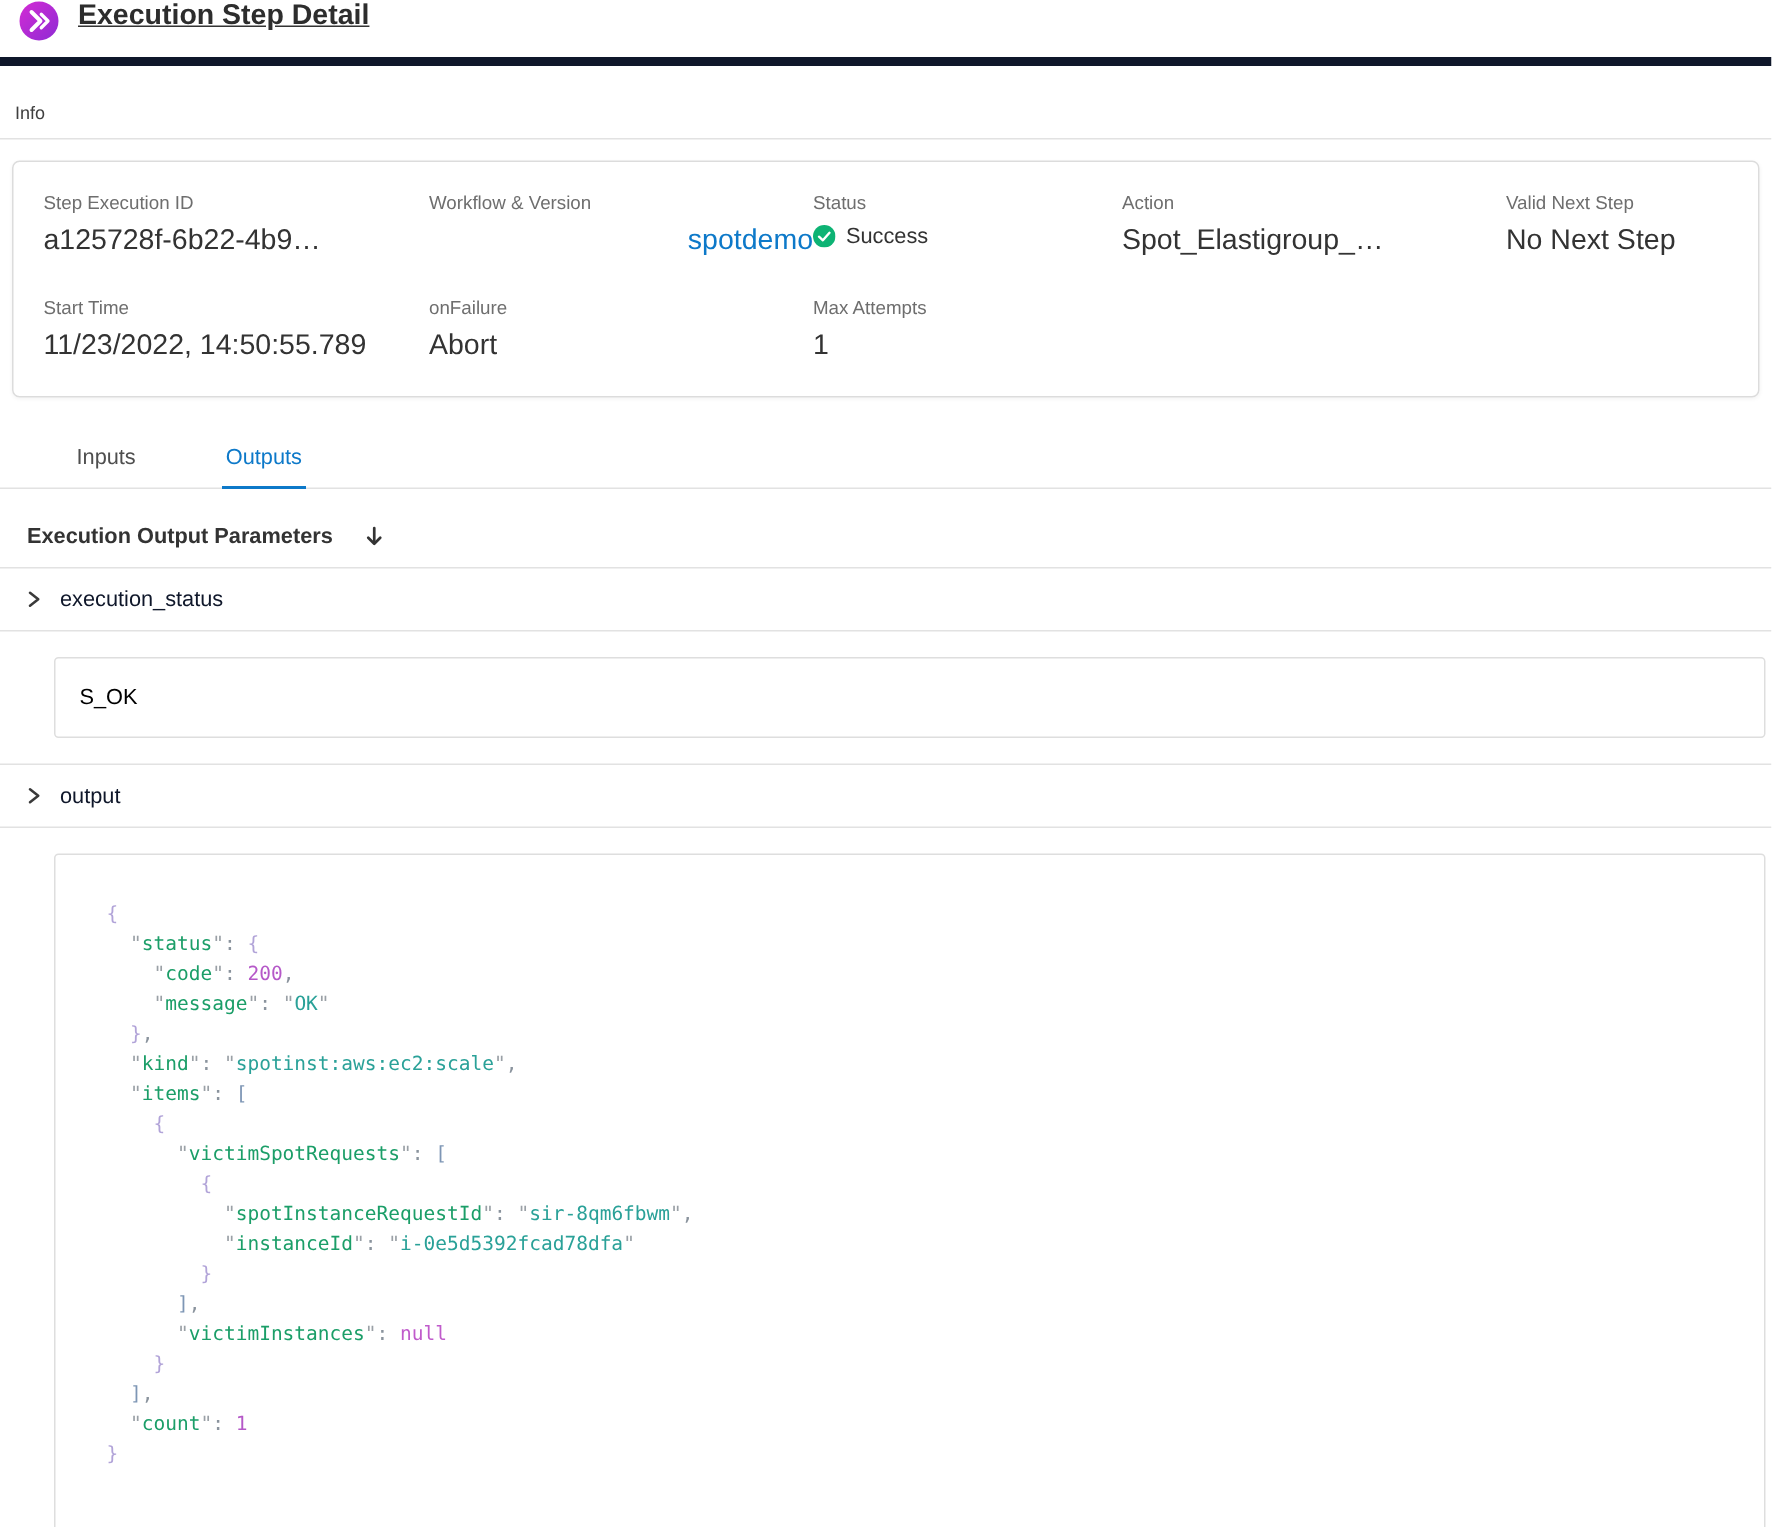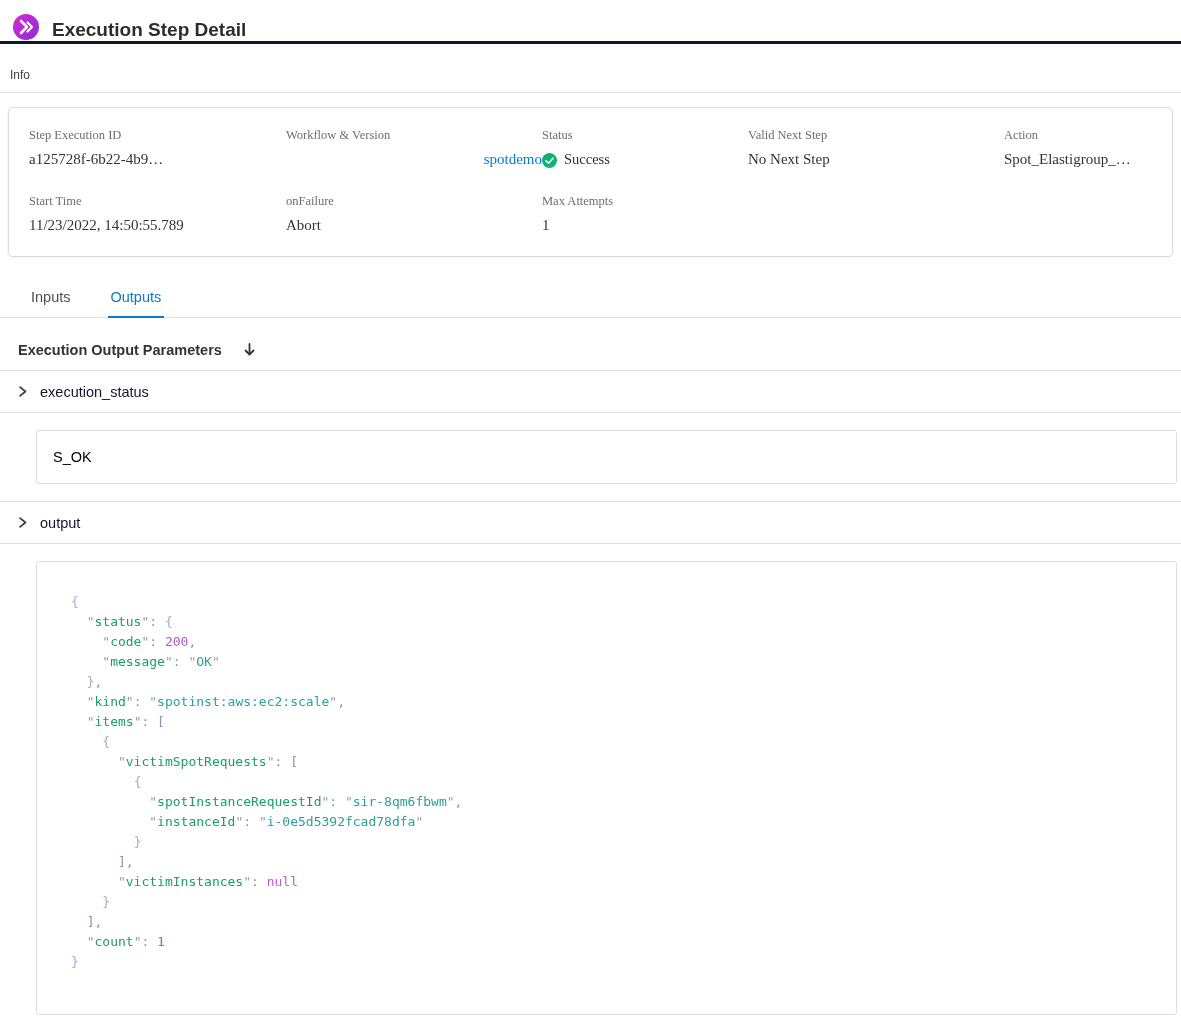--- a/index.html
+++ b/index.html
@@ -13,54 +13,53 @@
   }
   *{box-sizing:border-box;margin:0;padding:0;}
   html,body{background:#ffffff;}
   body{
     width:1181px;height:1018px;overflow:hidden;
     font-family:"Liberation Sans","DejaVu Sans",sans-serif;
     color:var(--text-dark);
   }
   
   .app-header{
-    display:flex;align-items:flex-end;gap:12px;
-    height:44px;padding:0 12px;border-bottom:3px solid #0f172a;
+    display:flex;align-items:flex-start;gap:12px;
+    height:44px;padding:0 12px;border-bottom:6px solid #0f172a;text-decoration:underline;
   }
   .logo{width:28px;height:28px;flex:0 0 auto;cursor:pointer;}
   .page-title{font-size:19px;font-weight:700;color:#2d2d2d;white-space:nowrap;}
   .page-subtitle{font-size:19px;font-weight:400;color:#4a4a4a;white-space:nowrap;margin-left:2px;}
   
   .section-label{
     font-size:12px;color:#3f3f3f;padding:24px 0 10px 10px;
   }
   .hr{border-bottom:1px solid var(--border);width:100%;}
   .info-card{
     margin:14px 8px 0 8px;
     border:1px solid #dcdcdc;border-radius:5px;
     box-shadow:0 1px 3px rgba(0,0,0,0.05);
     padding:20px 14px 22px 20px;
     display:grid;
     grid-template-columns:257px 256px 206px 256px 1fr;
     row-gap:26px;
-    font-family:Liberation Serif, serif;
   }
   .field-label{font-size:12.5px;color:var(--text-label);margin-bottom:8px;}
-  .field-value{font-size:15px;color:#333;}
+  .field-value{font-size:19px;color:#333;}
   .field-value.link{color:var(--accent-blue);cursor:pointer;text-align:right;}
-  .status-value{display:flex;align-items:flex-end;gap:7px;font-size:14.5px;color:#333;}
+  .status-value{display:flex;align-items:flex-start;gap:7px;font-size:14.5px;color:#333;}
   .check-icon{width:15px;height:15px;display:inline-block;}
   
   .tabs{
     display:flex;align-items:flex-end;gap:34px;
     padding:24px 0 0 28px;border-bottom:1px solid var(--border);
   }
   .tab{
     font-size:14.5px;padding:8px 3px 11px 3px;cursor:pointer;
-    color:var(--text-mid);border-bottom:2px solid transparent;margin-bottom:-1px;
+    color:var(--text-mid);border-bottom:2px solid transparent;margin-bottom:-1px;margin-left:20px;
   }
   .tab.active{color:var(--accent-blue);border-bottom-color:var(--accent-blue);}
   
   .params-header{
     display:flex;align-items:flex-start;gap:20px;
     padding:24px 0 12px 18px;border-bottom:1px solid var(--border);
   }
   .params-title{font-size:14.5px;font-weight:700;color:#333;}
   .down-arrow-btn{cursor:pointer;display:flex;align-items:center;}
   .param-row{
@@ -132,26 +131,26 @@
       <span class="check-icon">
         <svg width="15" height="15" viewBox="0 0 15 15">
           <circle cx="7.5" cy="7.5" r="7.5" fill="#0db374"></circle>
           <path d="M4 7.8 L6.6 10.2 L11 5.2" stroke="#fff" stroke-width="1.6" fill="none" stroke-linecap="round" stroke-linejoin="round"></path>
         </svg>
       </span>
       <span>Success</span>
     </div>
   </div>
   <div>
+    <div class="field-label">Action</div>
+    <div class="field-value">Spot_Elastigroup_…</div>
+  </div>
+  <div>
     <div class="field-label">Valid Next Step</div>
     <div class="field-value">No Next Step</div>
-  </div>
-  <div>
-    <div class="field-label">Action</div>
-    <div class="field-value">Spot_Elastigroup_…</div>
   </div>
 
   <div>
     <div class="field-label">Start Time</div>
     <div class="field-value">11/23/2022, 14:50:55.789</div>
   </div>
   <div>
     <div class="field-label">onFailure</div>
     <div class="field-value">Abort</div>
   </div>

